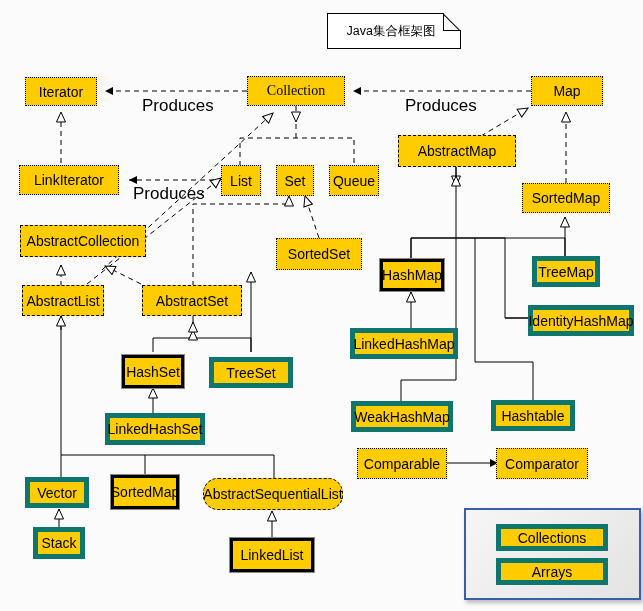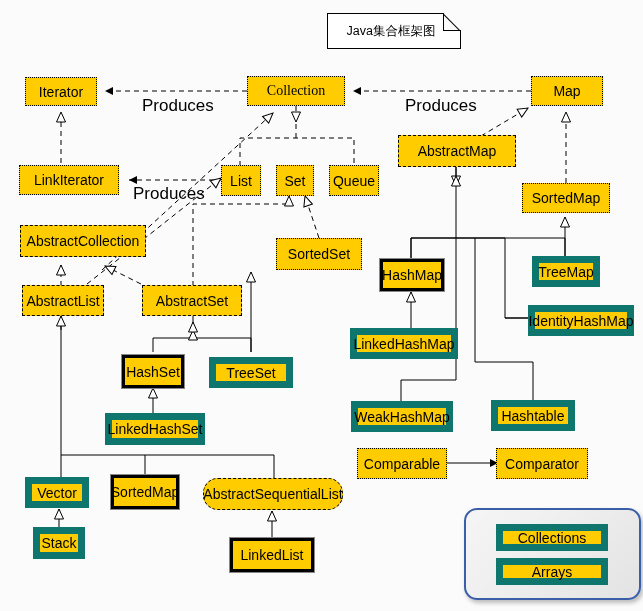--- a/index.html
+++ b/index.html
@@ -18,21 +18,21 @@
     background:#FFCC00;
     color:#000;
     display:flex;align-items:center;justify-content:center;
     font-size:14px;
     line-height:1;
     text-align:center;
     box-sizing:border-box;
     white-space:nowrap;
     z-index:5;
   }
-  .b-solid{border:7px solid #0f766e;}
+  .b-solid{border:5px solid #0f766e;}
   .b-dashed{border:1px dashed #000;}
   .b-dotted{border:1px dotted #000;}
   .b-thick{border:3px solid #000;box-shadow:0 0 0 1px #888;}
 
   .label{
     position:absolute;
     font-size:17px;
     color:#000;
     background:transparent;
     z-index:6;
@@ -63,21 +63,21 @@
     width:25px;height:1px;background:#000;
     transform:rotate(45deg);transform-origin:0 0;
   }
   #title-note .txt{position:relative;z-index:2;padding-right:6px;}
 
   
   #util-panel{
     position:absolute;left:455px;top:508px;width:173px;height:88px;
     background:linear-gradient(135deg,#f5f5f5 0%,#efefef 40%,#e3e3e3 100%);
     border:2px solid #3A5FA8;
-    border-radius:13px;
+    border-radius:0;
     box-shadow:2px 3px 4px rgba(0,0,0,0.25);
     z-index:8;
   }
   #util-panel .node{z-index:9;}
 </style>
 </head>
 <body>
 
 <div id="canvas">
 

